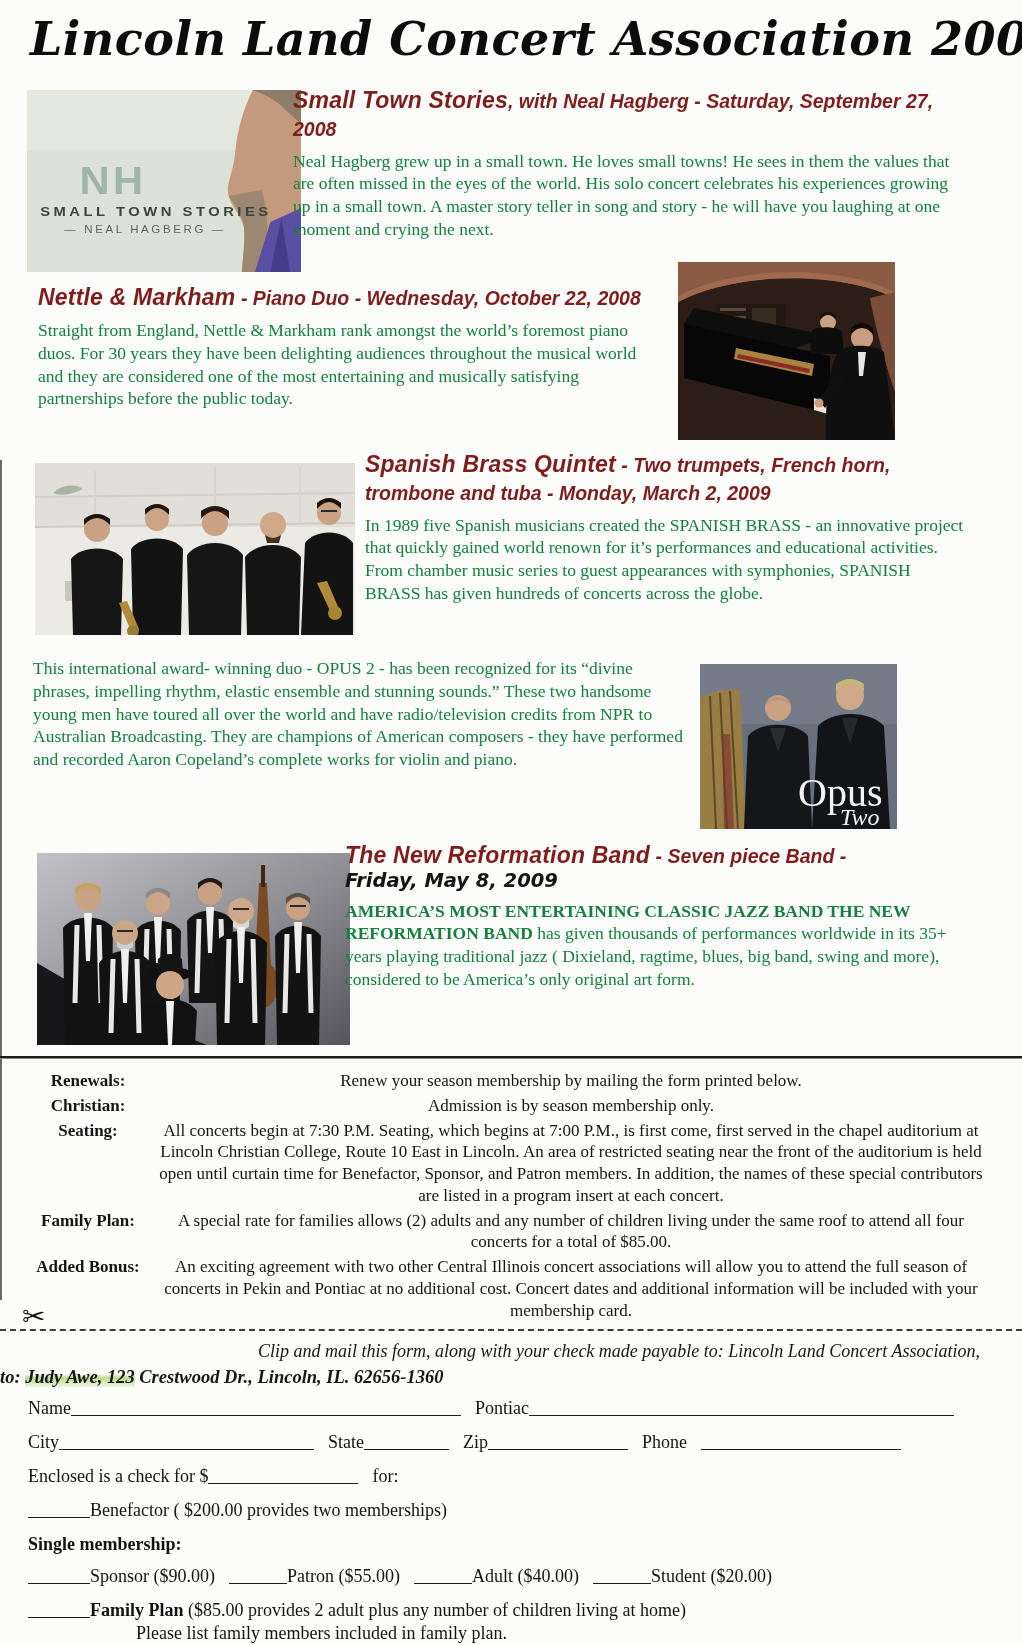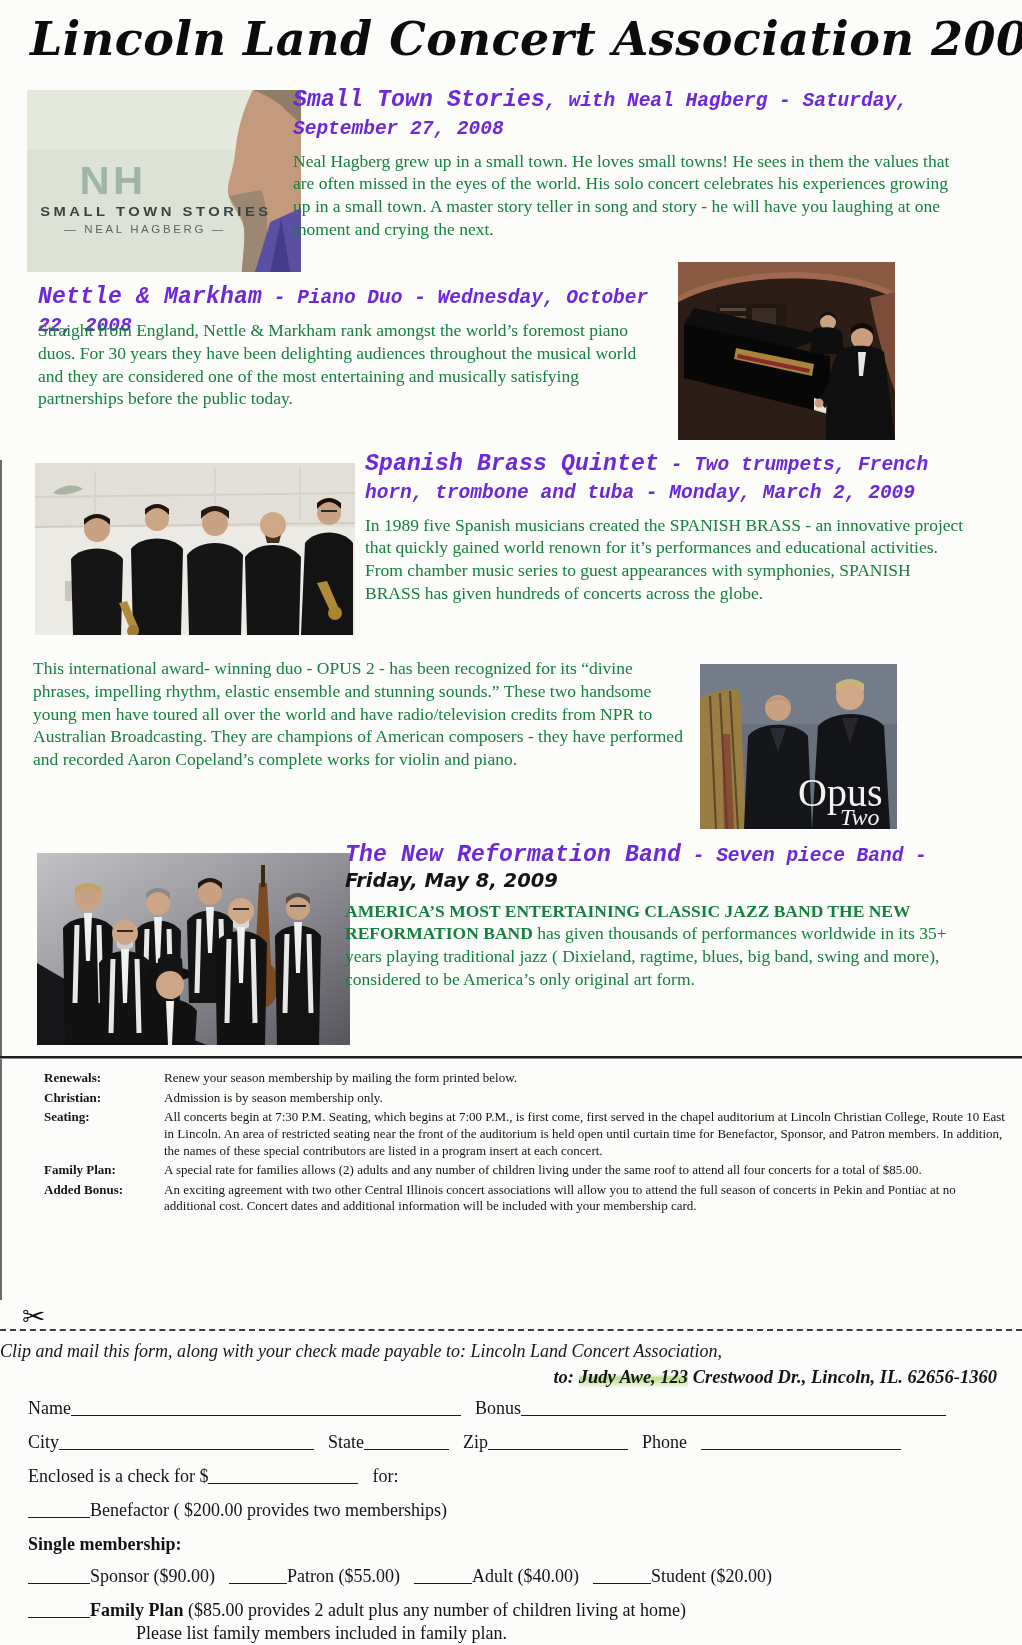--- a/index.html
+++ b/index.html
@@ -10,21 +10,21 @@
     font-family:"Liberation Serif", serif;
   }
   .edge-artifact { position:absolute; left:0; top:460px; width:2px; height:840px; background:#6a6a66; }
 
   .title {
     position:absolute; left:30px; top:12px; width:880px; text-align:center;
     font-family:"DejaVu Serif", serif; font-style:italic; font-weight:bold;
     font-size:46px; letter-spacing:0.5px; color:#0c0c0c; white-space:nowrap;
   }
 
-  .chead { font-family:Liberation Mono, monospace; font-style:italic; font-weight:bold; color:#6d28d9; line-height:1.18; }
+  .chead { font-family:Liberation Sans, sans-serif; font-style:italic; font-weight:bold; color:#7f1d1d; line-height:1.18; }
   .cname { font-size:23px; letter-spacing:0.2px; }
   .cdetail { font-size:19.5px; }
   .chead2 { font-family:"DejaVu Sans", sans-serif; font-style:italic; font-weight:bold; font-size:19.5px; line-height:1.2; }
   .body { font-size:17.5px; line-height:1.30; margin-top:7px; color:#15803d; }
 
   .abs { position:absolute; }
   .photo { position:absolute; overflow:hidden; }
   .photo svg { display:block; width:100%; height:100%; }
 
   .p1 { left:27px;  top:90px;  width:274px; height:182px; }
@@ -34,30 +34,30 @@
   .p2 { left:678px; top:262px; width:217px; height:178px; }
   .p3 { left:35px;  top:463px; width:320px; height:172px; }
   .t3 { left:365px; top:450px; width:600px; }
   .t4 { left:33px;  top:650px; width:648px; }
   .p4 { left:700px; top:664px; width:197px; height:165px; }
   .p5 { left:37px;  top:853px; width:313px; height:192px; }
   .t5 { left:345px; top:841px; width:635px; }
 
   .divider { position:absolute; left:0; top:1056px; width:1022px; height:3px; background:#1c1c1c; border-bottom:1px solid #8a8a8a; }
 
-  .info { position:absolute; left:44px; top:1070px; width:966px; font-size:13px; line-height:1.28; }
+  .info { position:absolute; left:28px; top:1070px; width:966px; font-size:17px; line-height:1.28;text-align:center; }
   .info-row { display:flex; margin-bottom:3px; }
   .info-label { width:120px; min-width:120px; font-weight:bold; }
   .info-text { flex:1; }
 
   .cutline { position:absolute; left:0; top:1329px; width:1022px; border-top:2px dashed #3c3c3c; }
   .scissors { position:absolute; left:22px; top:1300px; font-size:28px; color:#111; font-family:"DejaVu Sans", sans-serif; }
 
-  .clip1 { position:absolute; left:0; top:1341px; width:980px; text-align:left; font-style:italic; font-size:18px; color:#161616; }
-  .clip2 { position:absolute; left:0; top:1367px; width:980px; text-align:right; font-style:italic; font-weight:bold; font-size:18.5px; color:#161616;margin-left:17px; }
+  .clip1 { position:absolute; left:0; top:1341px; width:980px; text-align:right; font-style:italic; font-size:18px; color:#161616; }
+  .clip2 { position:absolute; left:0; top:1367px; width:980px; text-align:left; font-style:italic; font-weight:bold; font-size:18.5px; color:#161616; }
   .hl { background:linear-gradient(180deg, rgba(203,227,166,0) 35%, rgba(173,214,120,0.85) 55%, rgba(203,227,166,0.35) 95%); }
 
   .form { position:absolute; left:28px; top:1398px; width:966px; font-size:18px; color:#131313; }
   .frow { margin-bottom:13px; white-space:nowrap; }
   .bl { display:inline-block; border-bottom:1.6px solid #1c1c1c; height:17px; vertical-align:baseline; margin-bottom:-2px; }
   .w390{width:390px} .w430{width:425px} .w255{width:255px} .w85{width:85px}
   .w140{width:140px} .w200{width:200px} .w150{width:150px} .w62{width:62px} .w58{width:58px}
   .gap { display:inline-block; width:14px; }
   .bold { font-weight:bold; }
   .fp-note { margin-top:2px; padding-left:108px; }
@@ -278,21 +278,21 @@
   </div>
 
   <div class="scissors">✂</div>
   <div class="cutline"></div>
 
   <div class="clip1">Clip and mail this form, along with your check made payable to: Lincoln Land Concert Association,</div>
   <div class="clip2"><span>to: </span><span class="hl">Judy Awe, 123</span><span> Crestwood Dr., Lincoln, IL. 62656-1360</span></div>
 
   <div class="form">
     <div class="frow">
-      <span>Name</span><span class="bl w390"></span><span class="gap"></span><span>Bonus</span><span class="bl w430"></span>
+      <span>Name</span><span class="bl w390"></span><span class="gap"></span><span>Pontiac</span><span class="bl w430"></span>
     </div>
     <div class="frow">
       <span>City</span><span class="bl w255"></span><span class="gap"></span><span>State</span><span class="bl w85"></span><span class="gap"></span><span>Zip</span><span class="bl w140"></span><span class="gap"></span><span>Phone</span><span class="gap"></span><span class="bl w200"></span>
     </div>
     <div class="frow">
       <span>Enclosed is a check for $</span><span class="bl w150"></span><span class="gap"></span><span>for:</span>
     </div>
     <div class="frow">
       <span class="bl w62"></span><span>Benefactor ( $200.00 provides two memberships)</span>
     </div>

